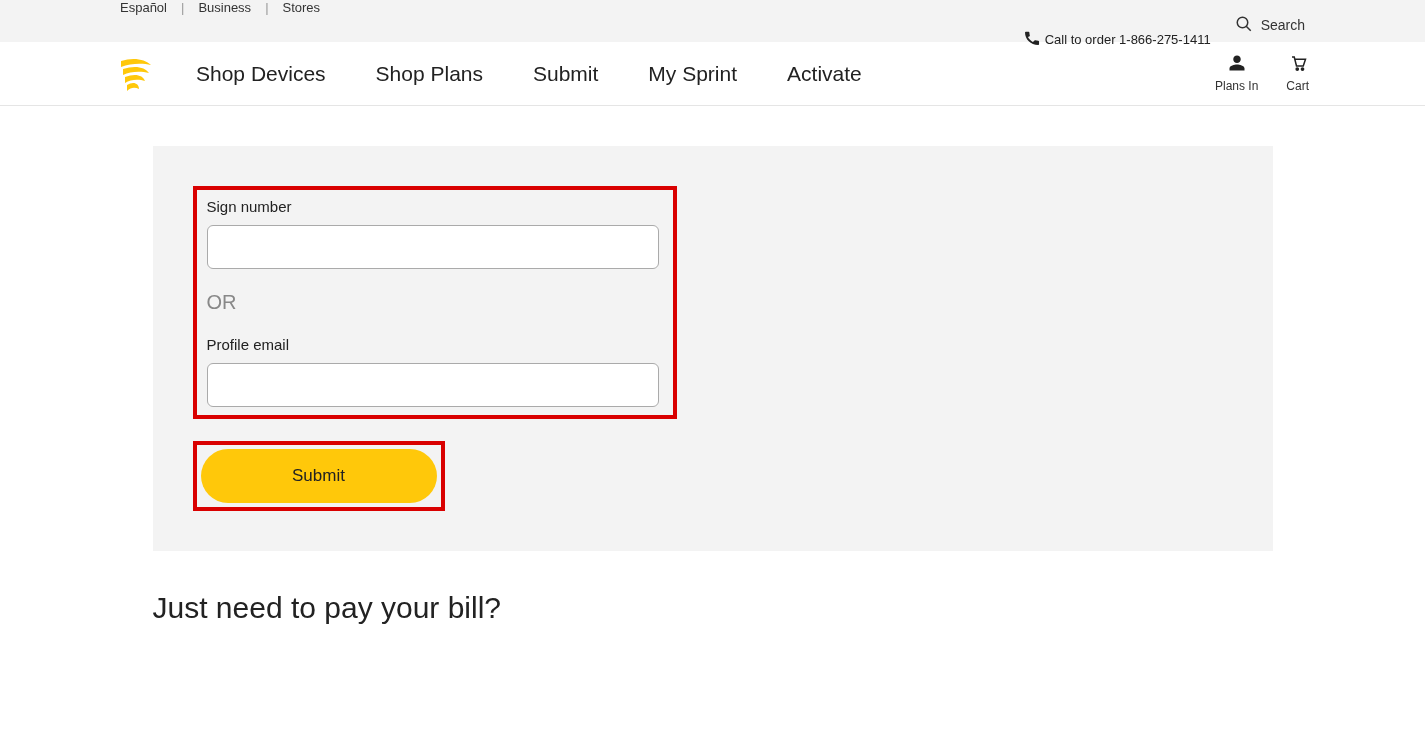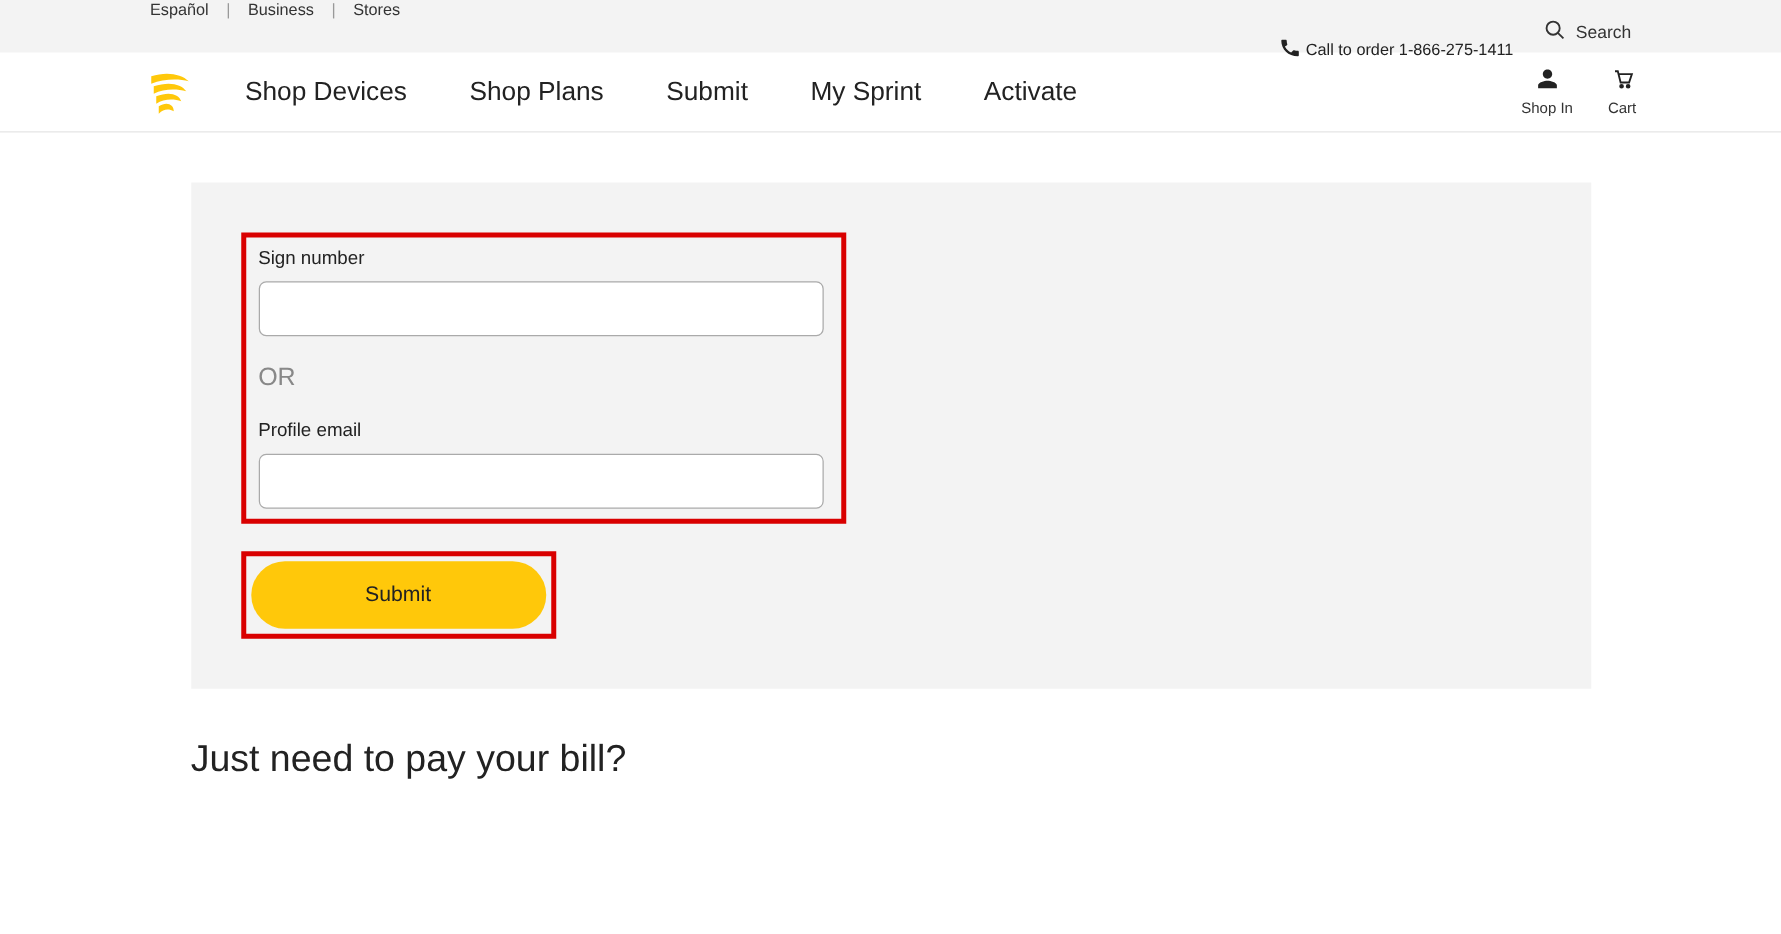--- a/index.html
+++ b/index.html
@@ -225,21 +225,21 @@
     <a>My Sprint</a>
     <a>Activate</a>
   </div>
   <div class="nav-right">
     <div class="nav-icon-block">
       <span>
         <svg class="user-icon-svg" viewBox="0 0 24 24">
             <path fill="#222" d="M12 12c2.8 0 5-2.2 5-5s-2.2-5-5-5-5 2.2-5 5 2.2 5 5 5zm0 2c-3.3 0-10 1.7-10 5v3h20v-3c0-3.3-6.7-5-10-5z"></path>
           </svg>
       </span>
-      <span>Shop In</span>
+      <span>Plans In</span>
     </div>
     <div class="nav-icon-block">
       <span>
         <svg class="cart-icon-svg" viewBox="0 0 24 24" fill="none" stroke="#222" stroke-width="2">
             <path d="M4 4h3l3 12h9l3-9H8"></path>
             <circle cx="11" cy="20" r="1.5" fill="#222"></circle>
             <circle cx="18" cy="20" r="1.5" fill="#222"></circle>
           </svg>
       </span>
       <span>Cart</span>

